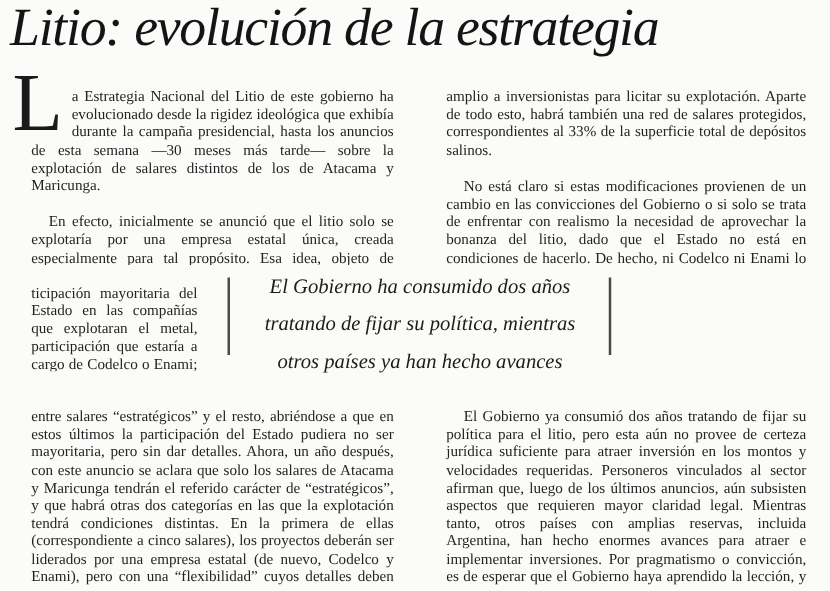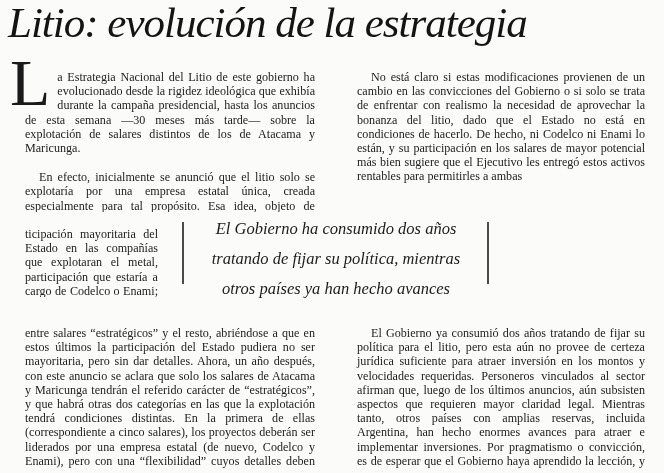--- a/index.html
+++ b/index.html
@@ -92,20 +92,21 @@
 
   <h1 class="headline">Litio: evolución de la estrategia</h1>
 
   <div class="band band-top">
     <div class="col col-left">
       <span class="dropcap">L</span>
       <p class="p">a Estrategia Nacional del Litio de este gobierno ha evolucionado desde la rigidez ideológica que exhibía durante la campaña presidencial, hasta los anuncios de esta semana —30 meses más tarde— sobre la explotación de salares distintos de los de Atacama y Maricunga.</p>
       <p class="p indent">En efecto, inicialmente se anunció que el litio solo se explotaría por una empresa estatal única, creada especialmente para tal propósito. Esa idea, objeto de críticas de los especialistas, fue abandonada en los hechos, luego de un año de vacilaciones. Posteriormente, cuando la estrategia finalmente se explicitó, la Empresa Nacional del Litio fue sustituida por la par-</p>
     </div>
     <div class="col col-right">
+      <p class="p">amplio a inversionistas para licitar su explotación. Aparte de todo esto, habrá también una red de salares protegidos, correspondientes al 33% de la superficie total de depósitos salinos.</p>
       <p class="p indent">No está claro si estas modificaciones provienen de un cambio en las convicciones del Gobierno o si solo se trata de enfrentar con realismo la necesidad de aprovechar la bonanza del litio, dado que el Estado no está en condiciones de hacerlo. De hecho, ni Codelco ni Enami lo están, y su participación en los salares de mayor potencial más bien sugiere que el Ejecutivo les entregó estos activos rentables para permitirles a ambas</p>
     </div>
   </div>
 
   <div class="band band-middle">
     <div class="narrow narrow-left">
       <p class="p">ticipación mayoritaria del Estado en las compañías que explotaran el metal, participación que estaría a cargo de Codelco o Enami; en ese momento, el ministro de Hacienda anunció una diferenciación</p>
     </div>
     <div class="quote-rule rule-left"></div>
     <blockquote class="pullquote">El Gobierno ha consumido dos años tratando de fijar su política, mientras otros países ya han hecho avances enormes.</blockquote>

